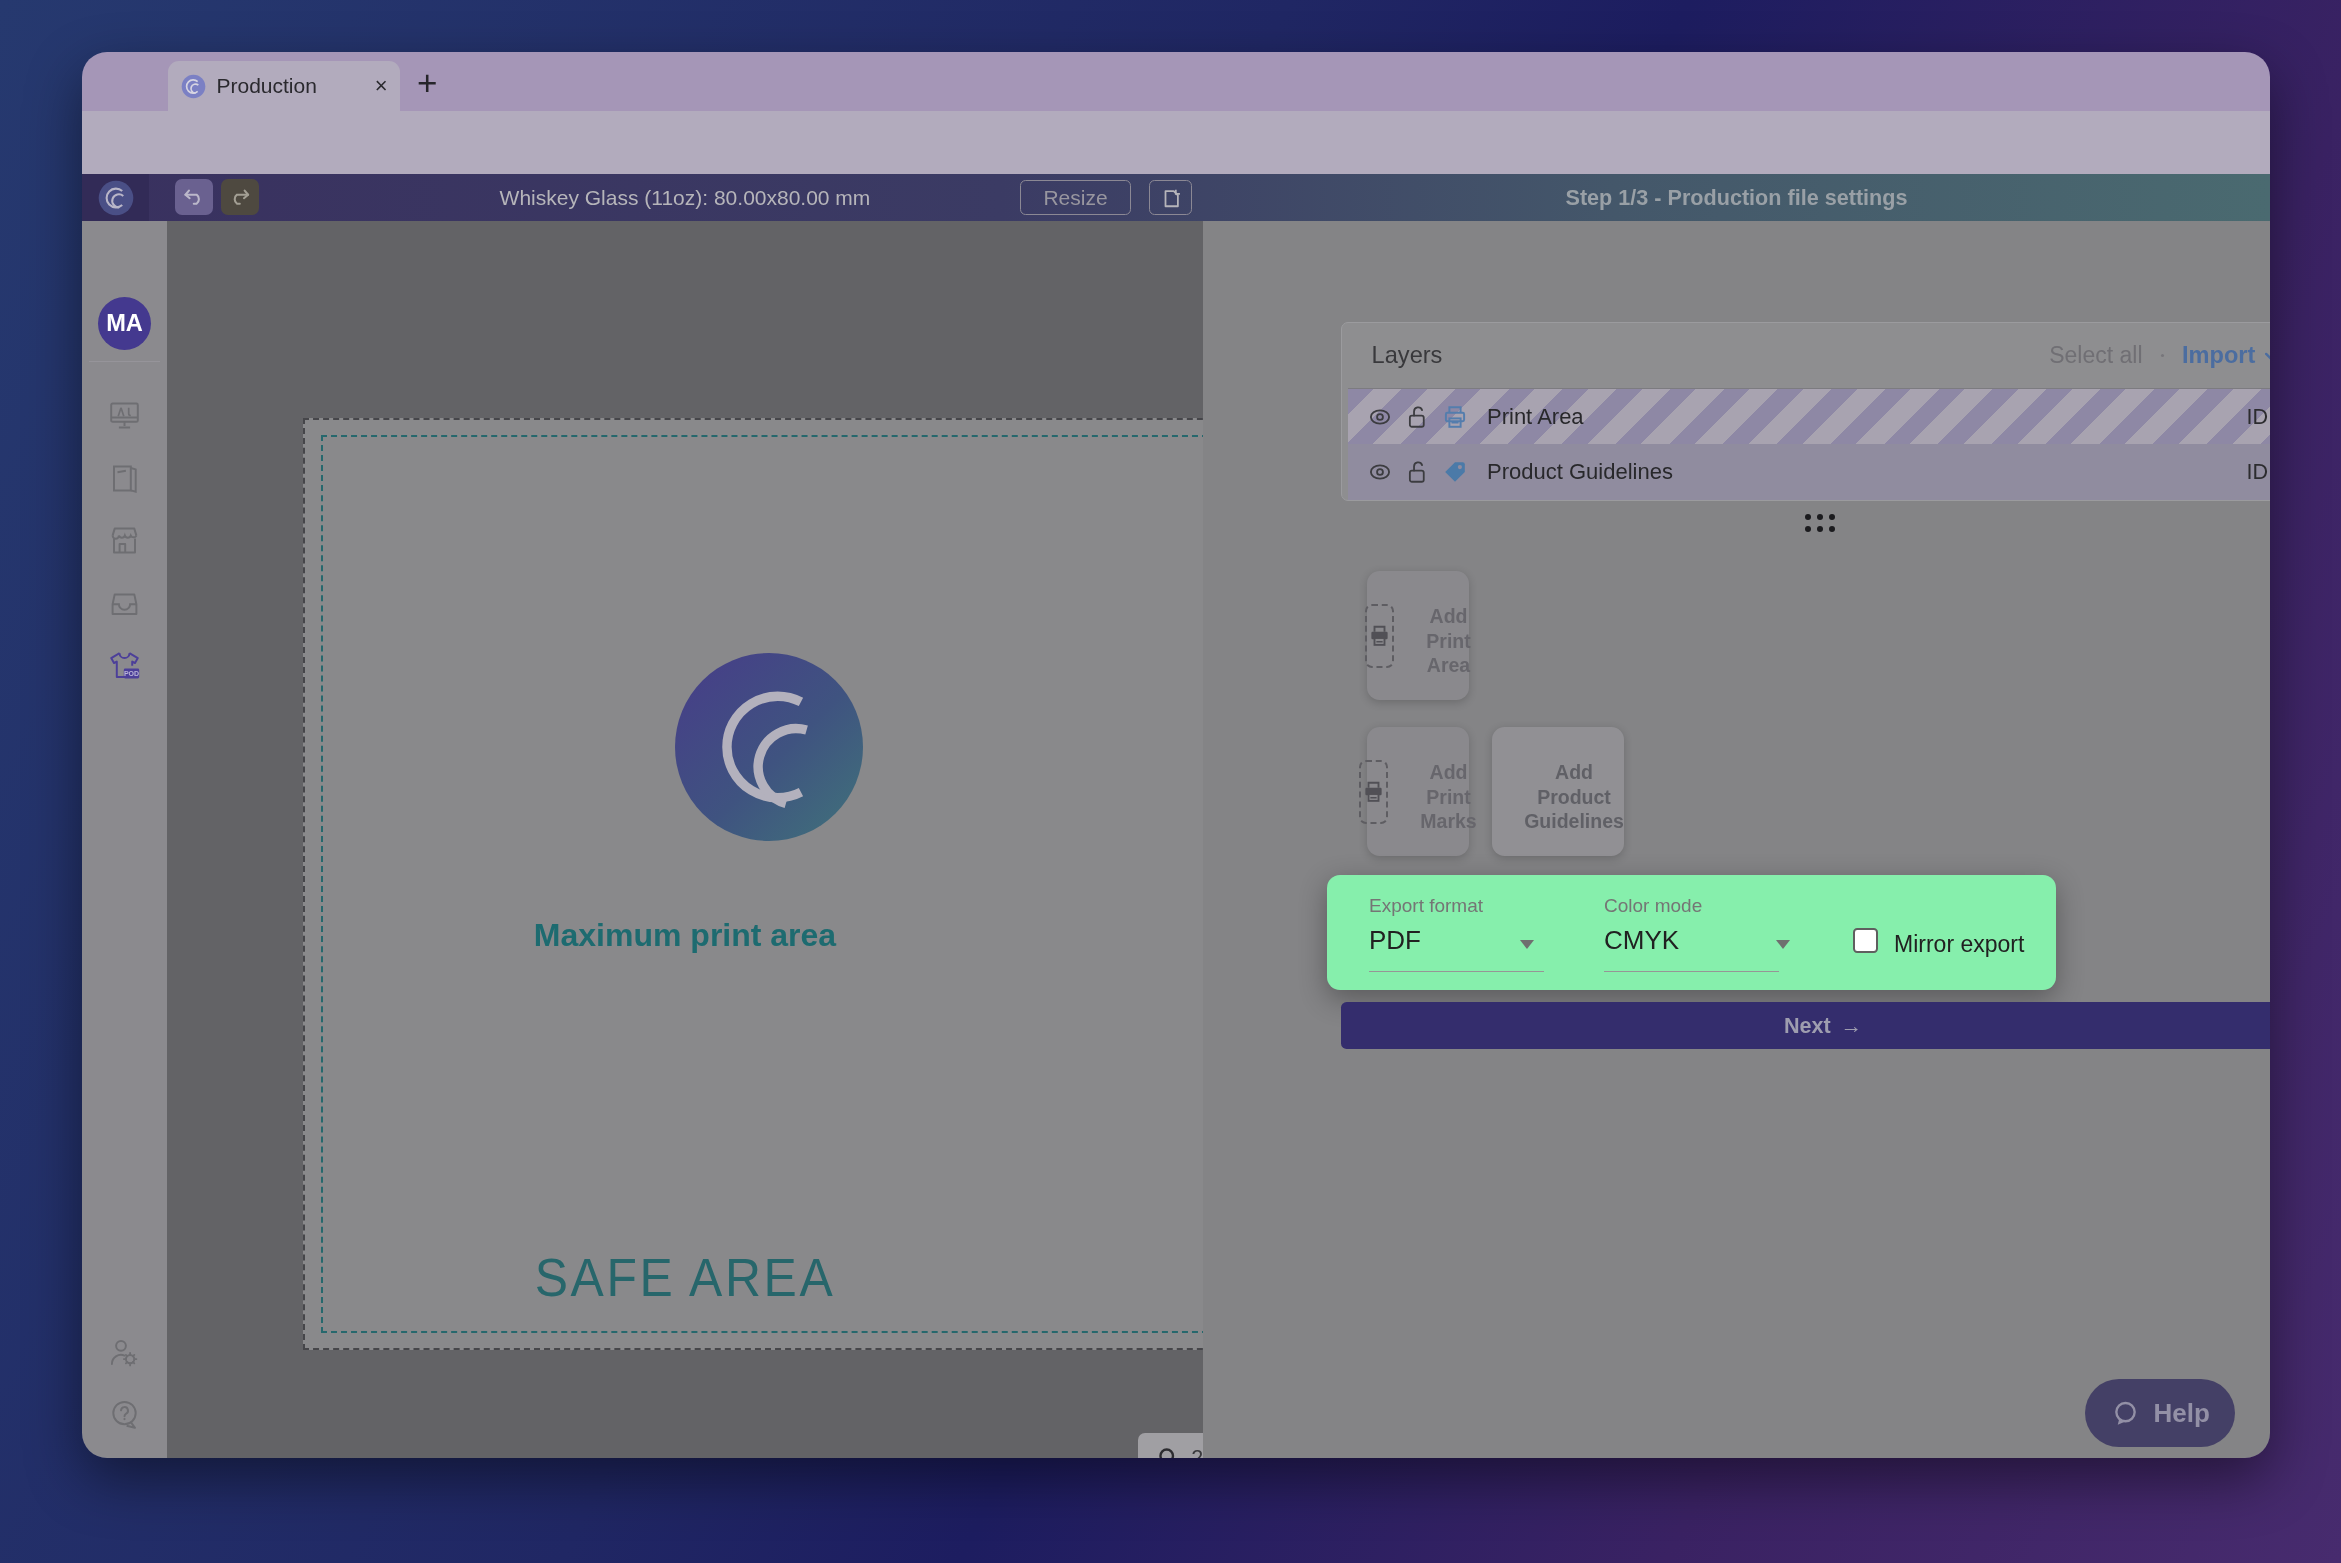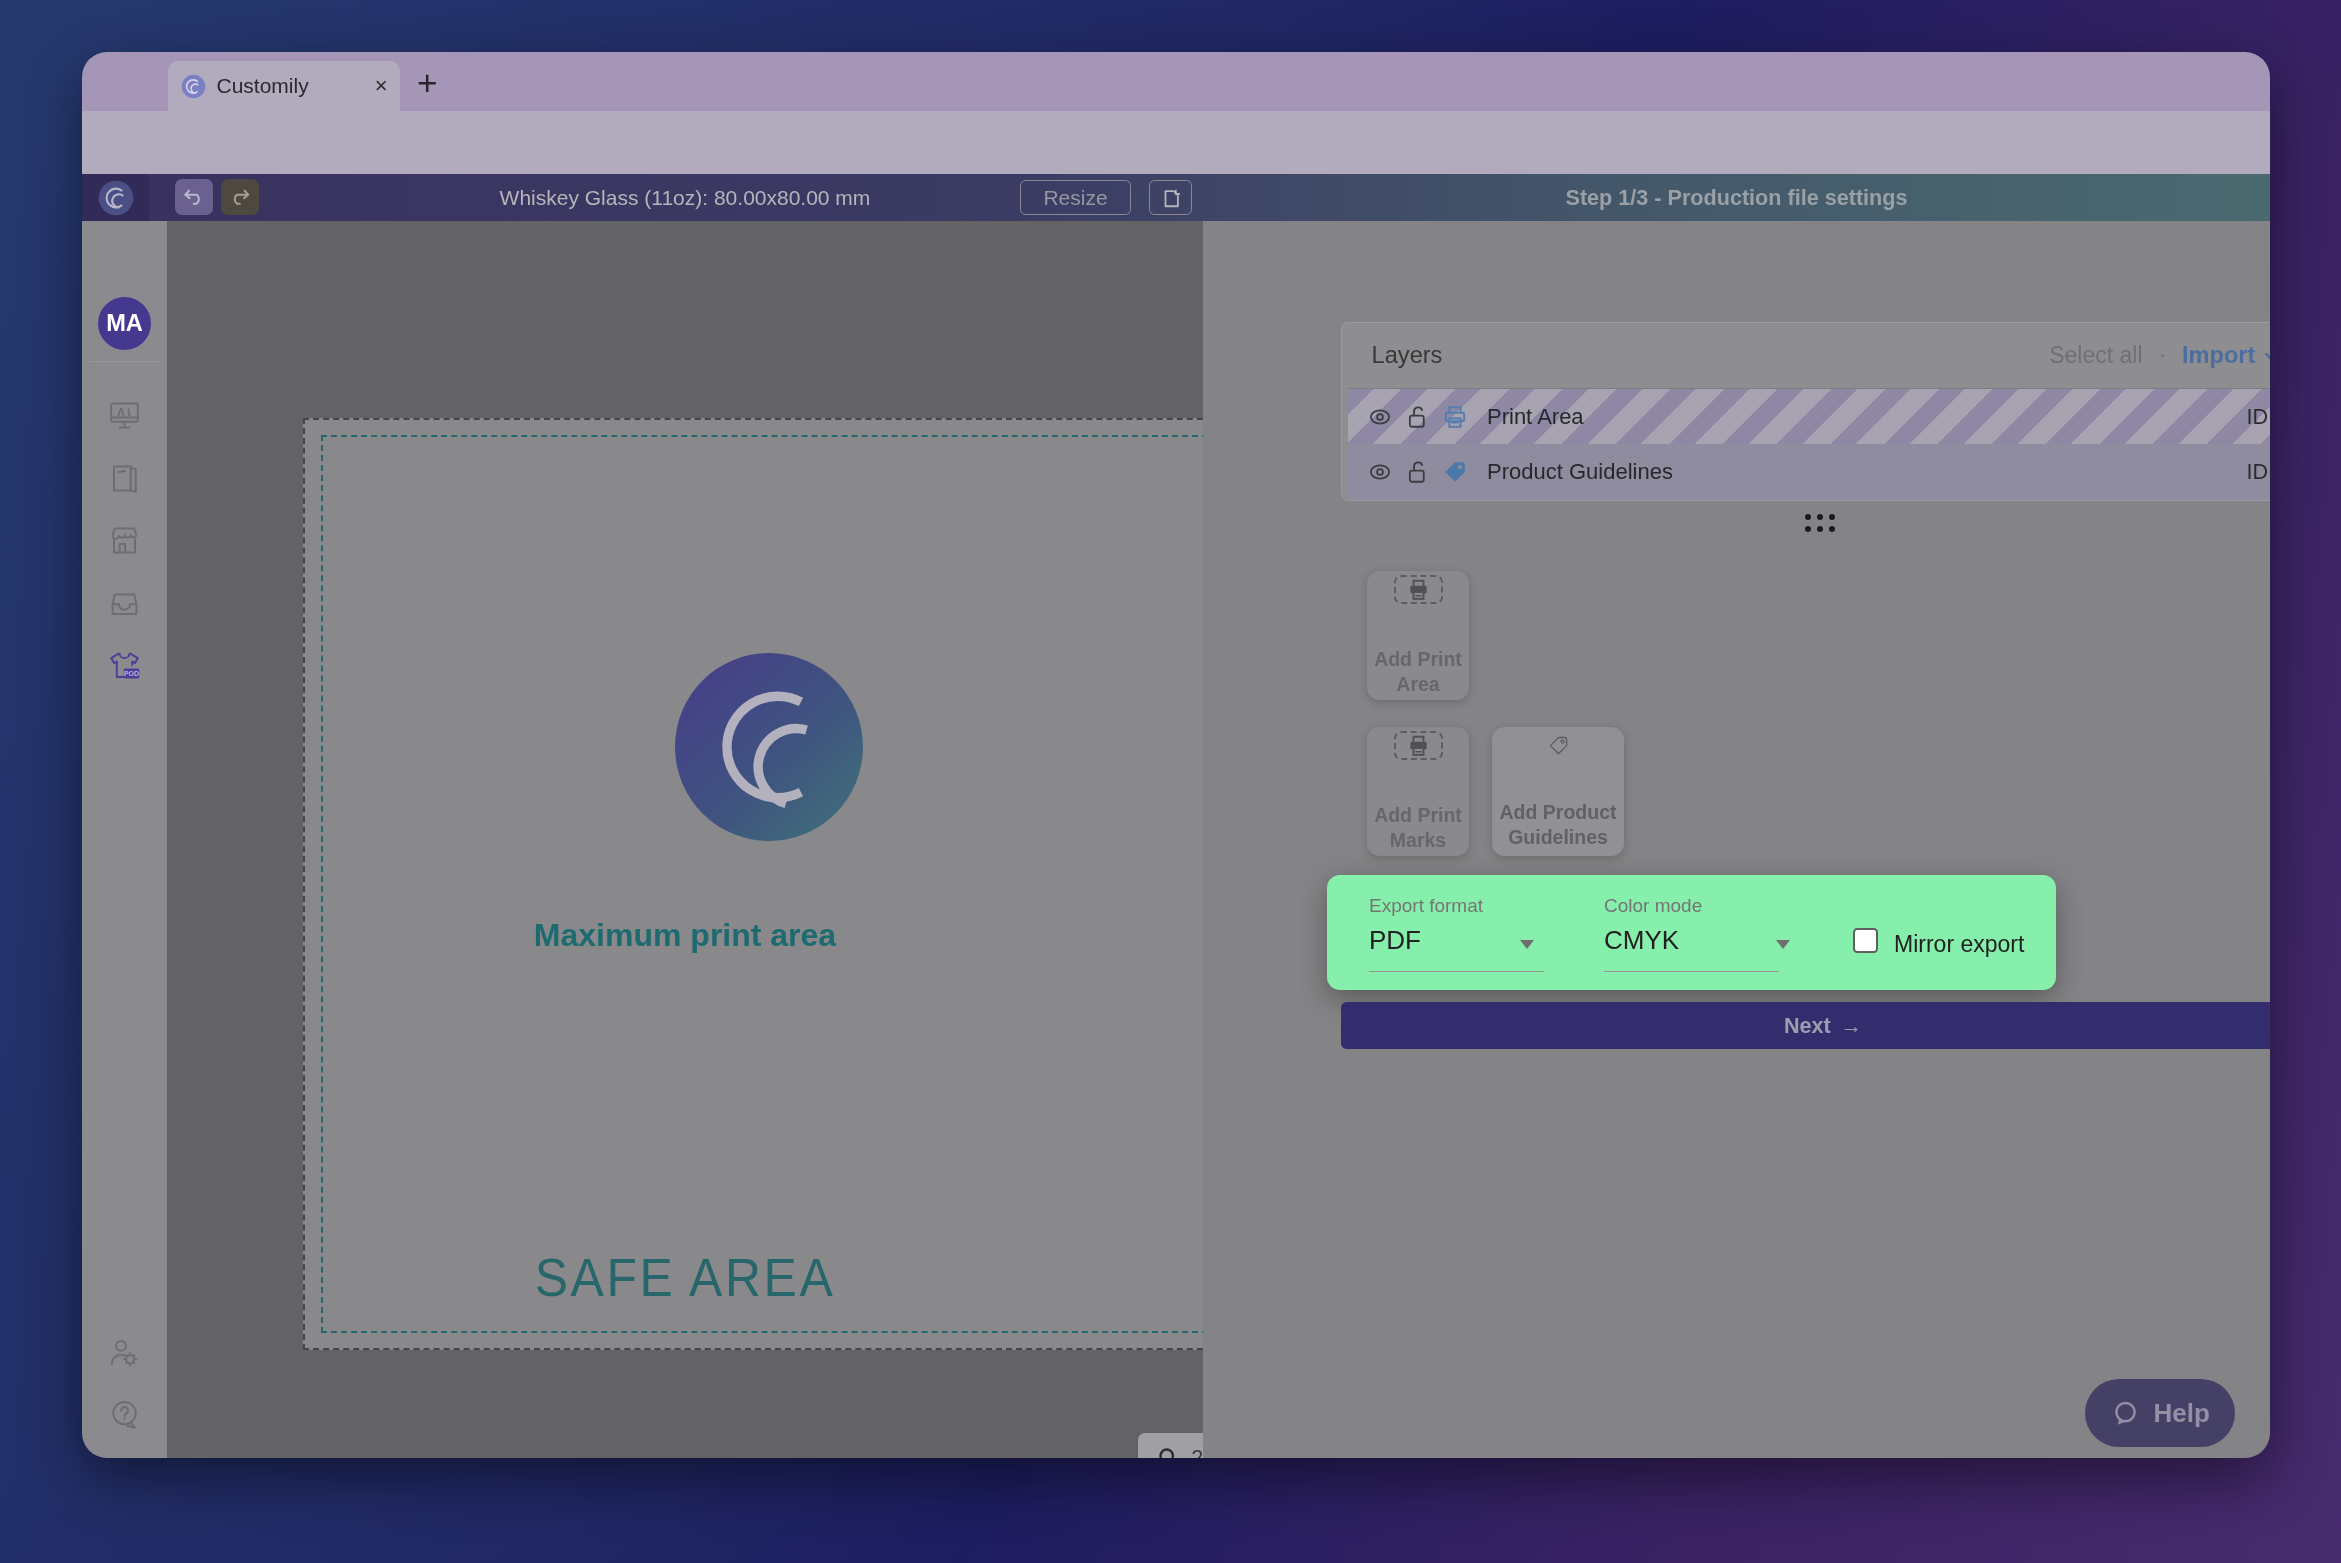--- a/index.html
+++ b/index.html
@@ -80,21 +80,21 @@
   .lrow{height:56px;padding:0 18px;gap:11px;box-sizing:border-box;}
   .lrow1{border-top:1.4px solid #7c7b80;
       background:repeating-linear-gradient(135deg,#8e88a5 0 18px,#a8a3b0 18px 38px);}
   .lrow2{background:#908c9f;}
   .lname{font-size:22px;color:#28282b;margin-left:7px;}
   .lid{font-size:21.6px;color:#2c2c2f;margin-left:auto;}
   .dots{left:602px;top:293px;width:29px;display:grid;grid-template-columns:repeat(3,1fr);grid-gap:5.6px;}
   .dots i{width:6.3px;height:6.3px;border-radius:50%;background:#1b1b1e;}
 
   .addcard{border-radius:12.5px;background:#8a898d;box-shadow:0 2.8px 8.3px rgba(0,0,0,.18);
-      display:flex;flex-direction:column;align-items:center;justify-content:center;
+      display:flex;flex-direction:row;align-items:center;justify-content:center;
       box-sizing:border-box;padding:7px;gap:32px;}
   .addlabel{font-size:19.5px;font-weight:bold;color:#67666c;text-align:center;margin-top:11px;line-height:1.25;}
   .dashbox{width:45px;height:60px;border:2.1px dashed #5e5d62;border-radius:7px;
       display:flex;align-items:center;justify-content:center;}
 
   .exportcard{left:124px;top:646px;width:729px;height:115px;background:#86efac;border-radius:13px;
       box-shadow:0 8.3px 28px rgba(0,0,0,.32);margin-top:8px;}
   .flabel{font-size:19px;color:#757575;}
   .fvalue{font-size:26px;color:#212121;}
   .tri{width:0;height:0;border-left:7.6px solid transparent;border-right:7.6px solid transparent;
@@ -117,21 +117,21 @@
   <div class="abs tabstrip">
     <div class="abs tl" style="left:90px;background:#c1504e"></div>
     <div class="abs tl" style="left:113px;background:#c6a02c"></div>
     <div class="abs tl" style="left:135px;background:#2f9a47"></div>
     <div class="abs tab flex">
       <svg width="25" height="25" viewBox="0 0 36 36">
         <circle cx="18" cy="18" r="17" fill="#7b80c4"></circle>
         <path d="M24 11 A9.5 9.5 0 1 0 24 25" fill="none" stroke="#d6d4e2" stroke-width="2.4"></path>
         <path d="M25 16 A6.5 6.5 0 1 0 21 27.5" fill="none" stroke="#d6d4e2" stroke-width="2.4"></path>
       </svg>
-      <span class="tabtitle">Customily</span>
+      <span class="tabtitle">Production</span>
       <span class="tabclose">×</span>
     </div>
     <div class="abs newtab">+</div>
   </div>
 
   <div class="abs toolbar">
     <svg class="abs navic" style="left:11.8px" viewBox="0 0 44 44">
       <path d="M26 10 L14 22 L26 34" fill="none" stroke="#3f3e43" stroke-width="3.6" stroke-linecap="round" stroke-linejoin="round"></path>
       </svg>
     <svg class="abs navic" style="left:62px" viewBox="0 0 44 44">

